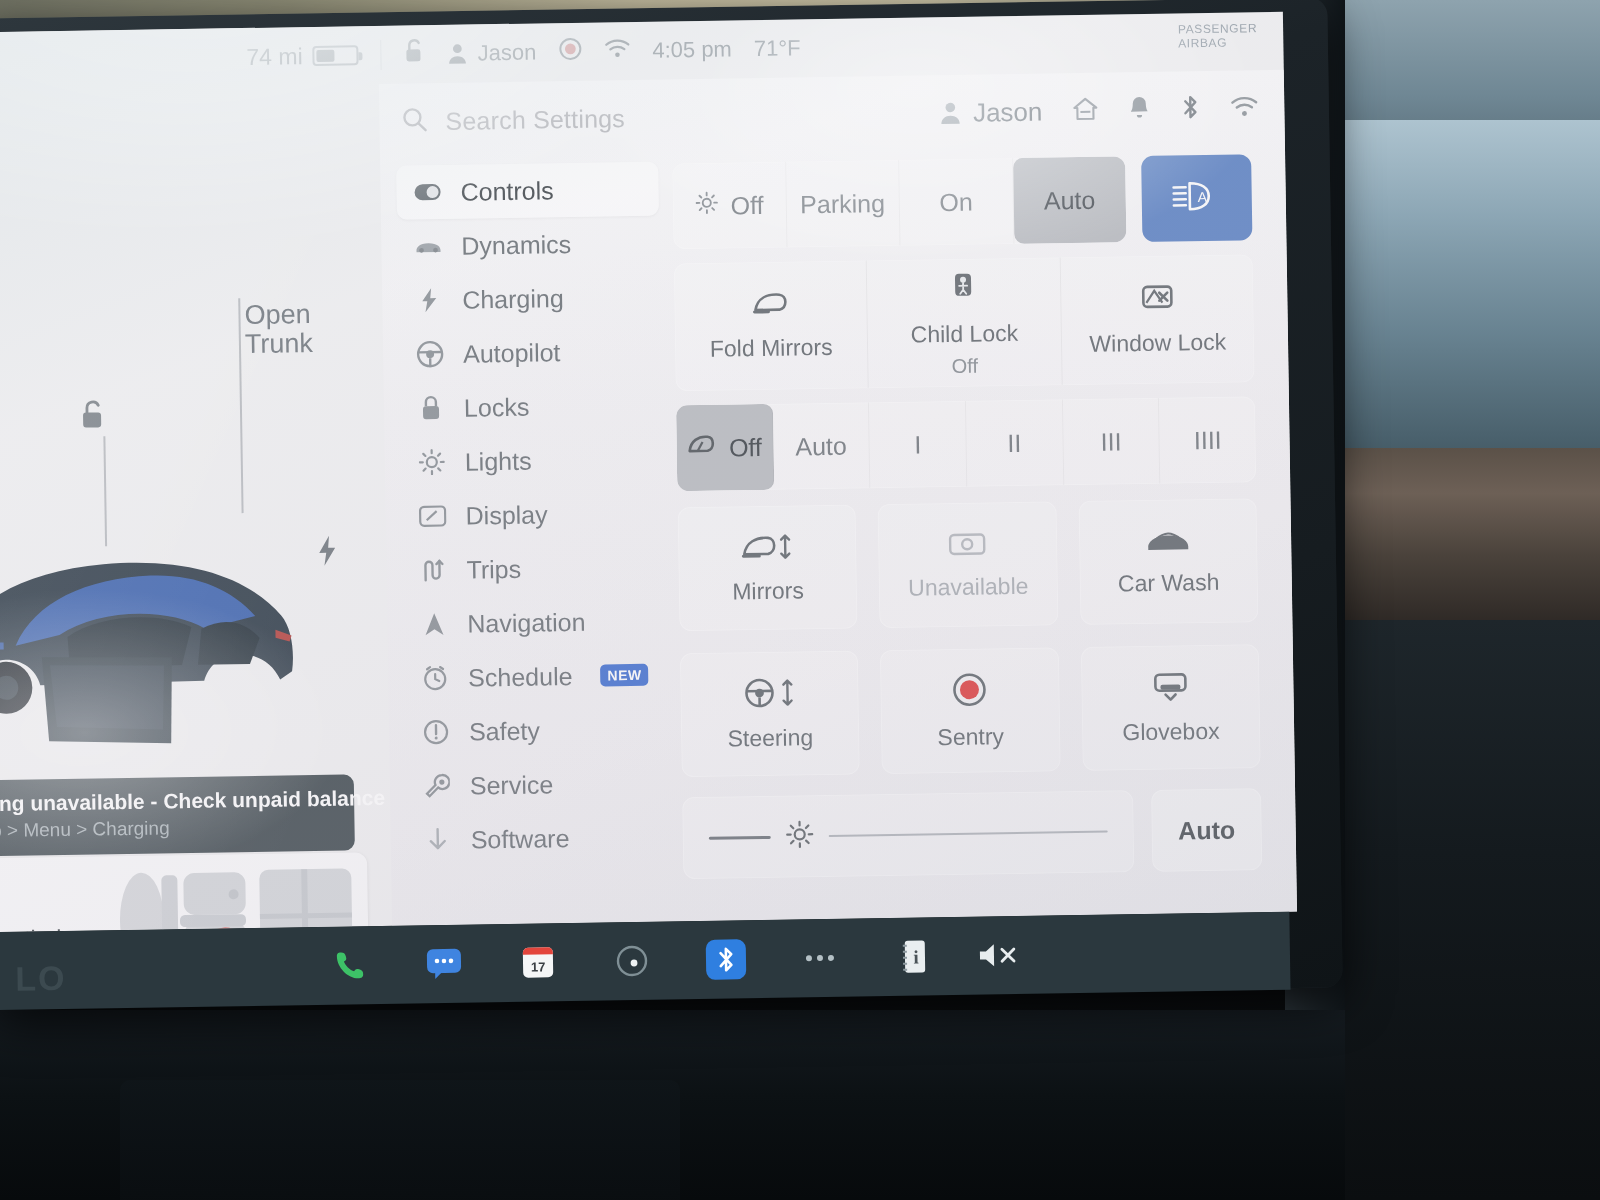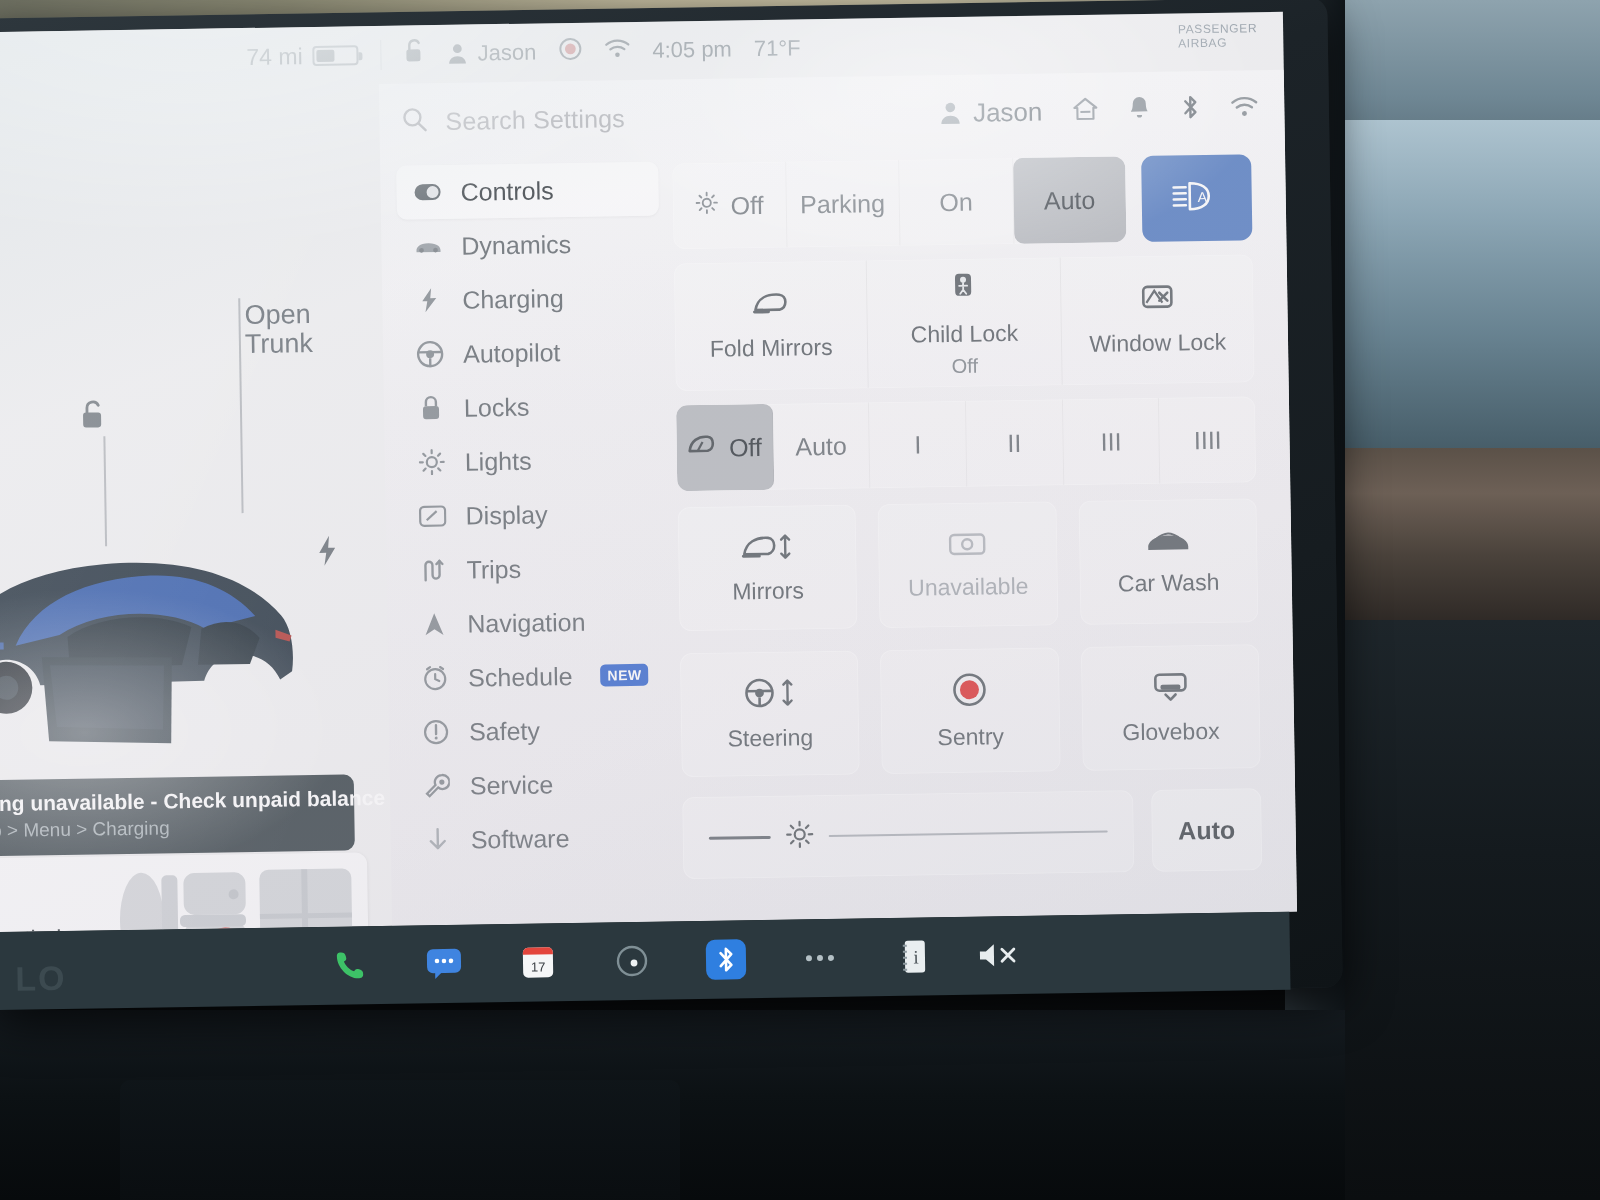--- a/index.html
+++ b/index.html
@@ -136,21 +136,21 @@
   .track-l{width:62px; height:3px; background:#6a7076; border-radius:2px;}
   .track-r{flex:1; height:2px; background:#b0b4b9; border-radius:2px;}
   .auto-btn{ width:110px; height:82px; border-radius:12px; background:rgba(255,255,255,.42);
     box-shadow:inset 0 0 0 1px rgba(255,255,255,.5);
     display:flex; align-items:center; justify-content:center; font-size:25px; color:#3f4549; font-weight:600;}
 
   
   .taskbar{ position:absolute; left:-25px; top:922px; width:1315px; height:78px;
     background:#2b383e; display:flex; align-items:center; transform:rotate(-0.9deg);}
   .tb-icons{ display:flex; align-items:center; gap:54px; margin-left:355px;}
-  .tb-ico{ width:40px; height:40px; display:flex; align-items:center; justify-content:center; border-radius:9px;}
+  .tb-ico{ width:40px; height:40px; display:flex; align-items:center; justify-content:center; border-radius:9px;font-weight:bold;}
   .mute{ position:absolute; right:268px; display:flex; align-items:center; gap:4px; color:#e7ecee;}
   .tb-shadow{position:absolute; left:40px; top:28px; color:#3c4a50; font-size:34px; font-weight:700; letter-spacing:2px;}
 </style>
 </head>
 <body>
 
 <div class="photo-bg"></div>
 <div class="sky-strip"></div>
 <div class="dash-right"></div>
 <div class="window-glass"></div>

